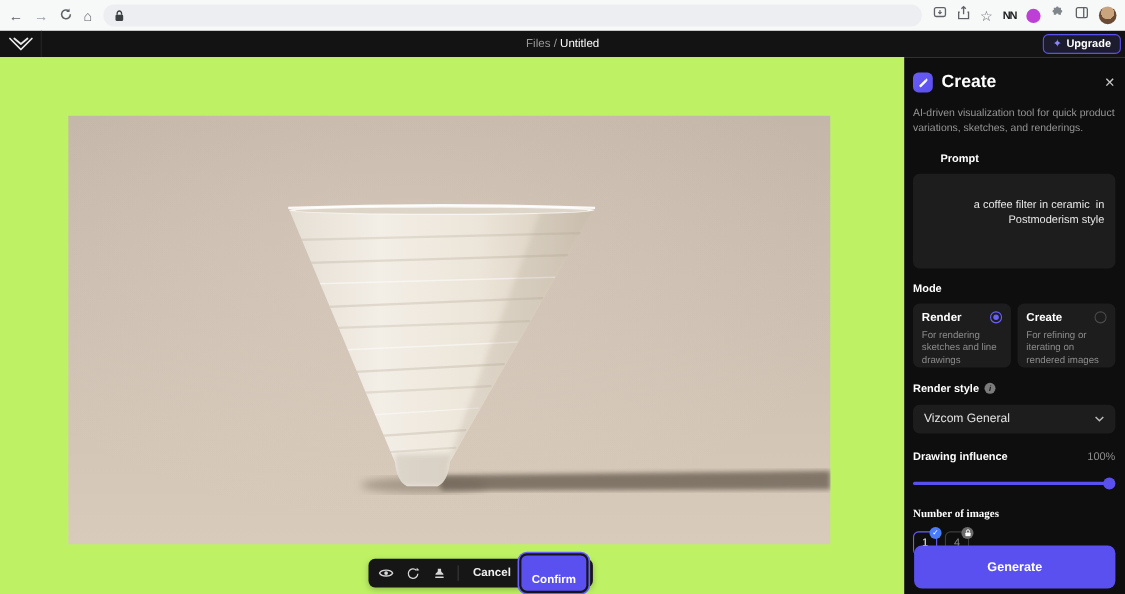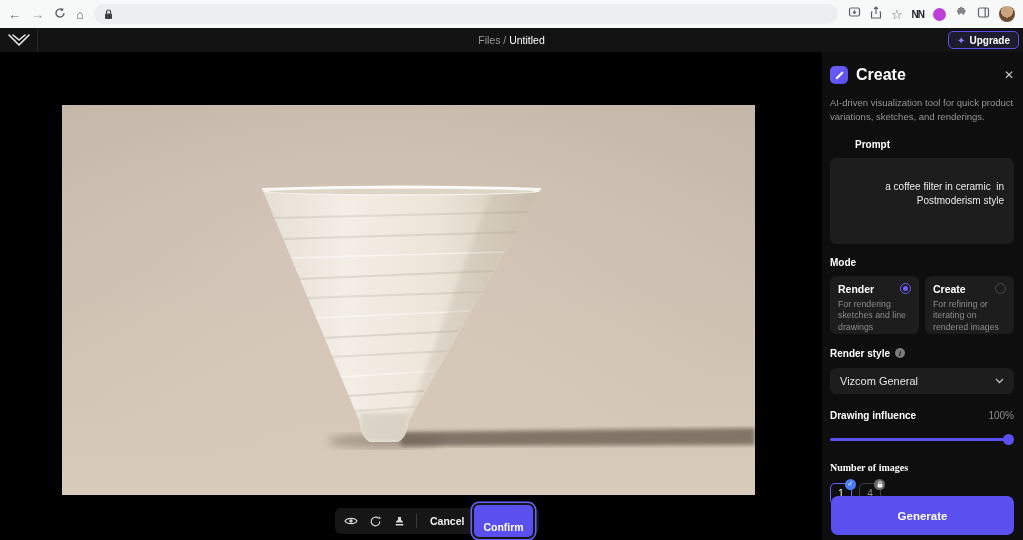--- a/index.html
+++ b/index.html
@@ -21,21 +21,21 @@
   .appbar{position:absolute;left:0;top:28px;width:1023px;height:24px;background:#131313;display:flex;align-items:center;}
   .logo-box{width:38px;height:24px;display:flex;align-items:center;justify-content:center;border-right:1px solid #262626;}
   .crumbs{position:absolute;left:0;right:0;text-align:center;font-size:10.5px;pointer-events:none;}
   .crumbs .root{color:#9a9a9a;}
   .crumbs .cur{color:#ffffff;}
   .upgrade{position:absolute;right:4px;top:3px;height:18px;display:flex;align-items:center;gap:4px;padding:0 8px;border:1px solid #5a50f0;border-radius:5px;background:#1c1c2e;cursor:pointer;}
   .upgrade .spark{color:#8d85ff;font-size:10px;}
   .upgrade .lbl{color:#fff;font-size:10px;font-weight:bold;}
 
   
-  .workspace{position:absolute;left:0;top:52px;width:822px;height:488px;background:#000000;}
+  .workspace{position:absolute;left:0;top:52px;width:822px;height:488px;background:#bef264;}
   .canvas-img{position:absolute;left:62px;top:53px;width:693px;height:390px;}
 
   
   .f-toolbar{position:absolute;left:335px;top:456px;height:26px;background:#161616;border-radius:6px;display:flex;align-items:center;padding:0 6px;gap:4px;box-shadow:0 2px 6px rgba(0,0,0,.25);}
   .tool-btn{width:20px;height:20px;display:flex;align-items:center;justify-content:center;border-radius:4px;cursor:pointer;}
   .tb-divider{width:1px;height:14px;background:#3a3a3a;margin:0 3px;}
   .cancel-btn{color:#f0f0f0;font-size:10.5px;font-weight:bold;padding:0 6px;cursor:pointer;background:none;border:none;}
   .confirm-btn{background:#5a50f0;color:#fff;font-size:10.5px;font-weight:bold;border:none;border-radius:5px;height:19px;padding:16px 9px;cursor:pointer;box-shadow:0 0 0 2px #161616,0 0 0 3.5px #6a60ff;}
 
   

